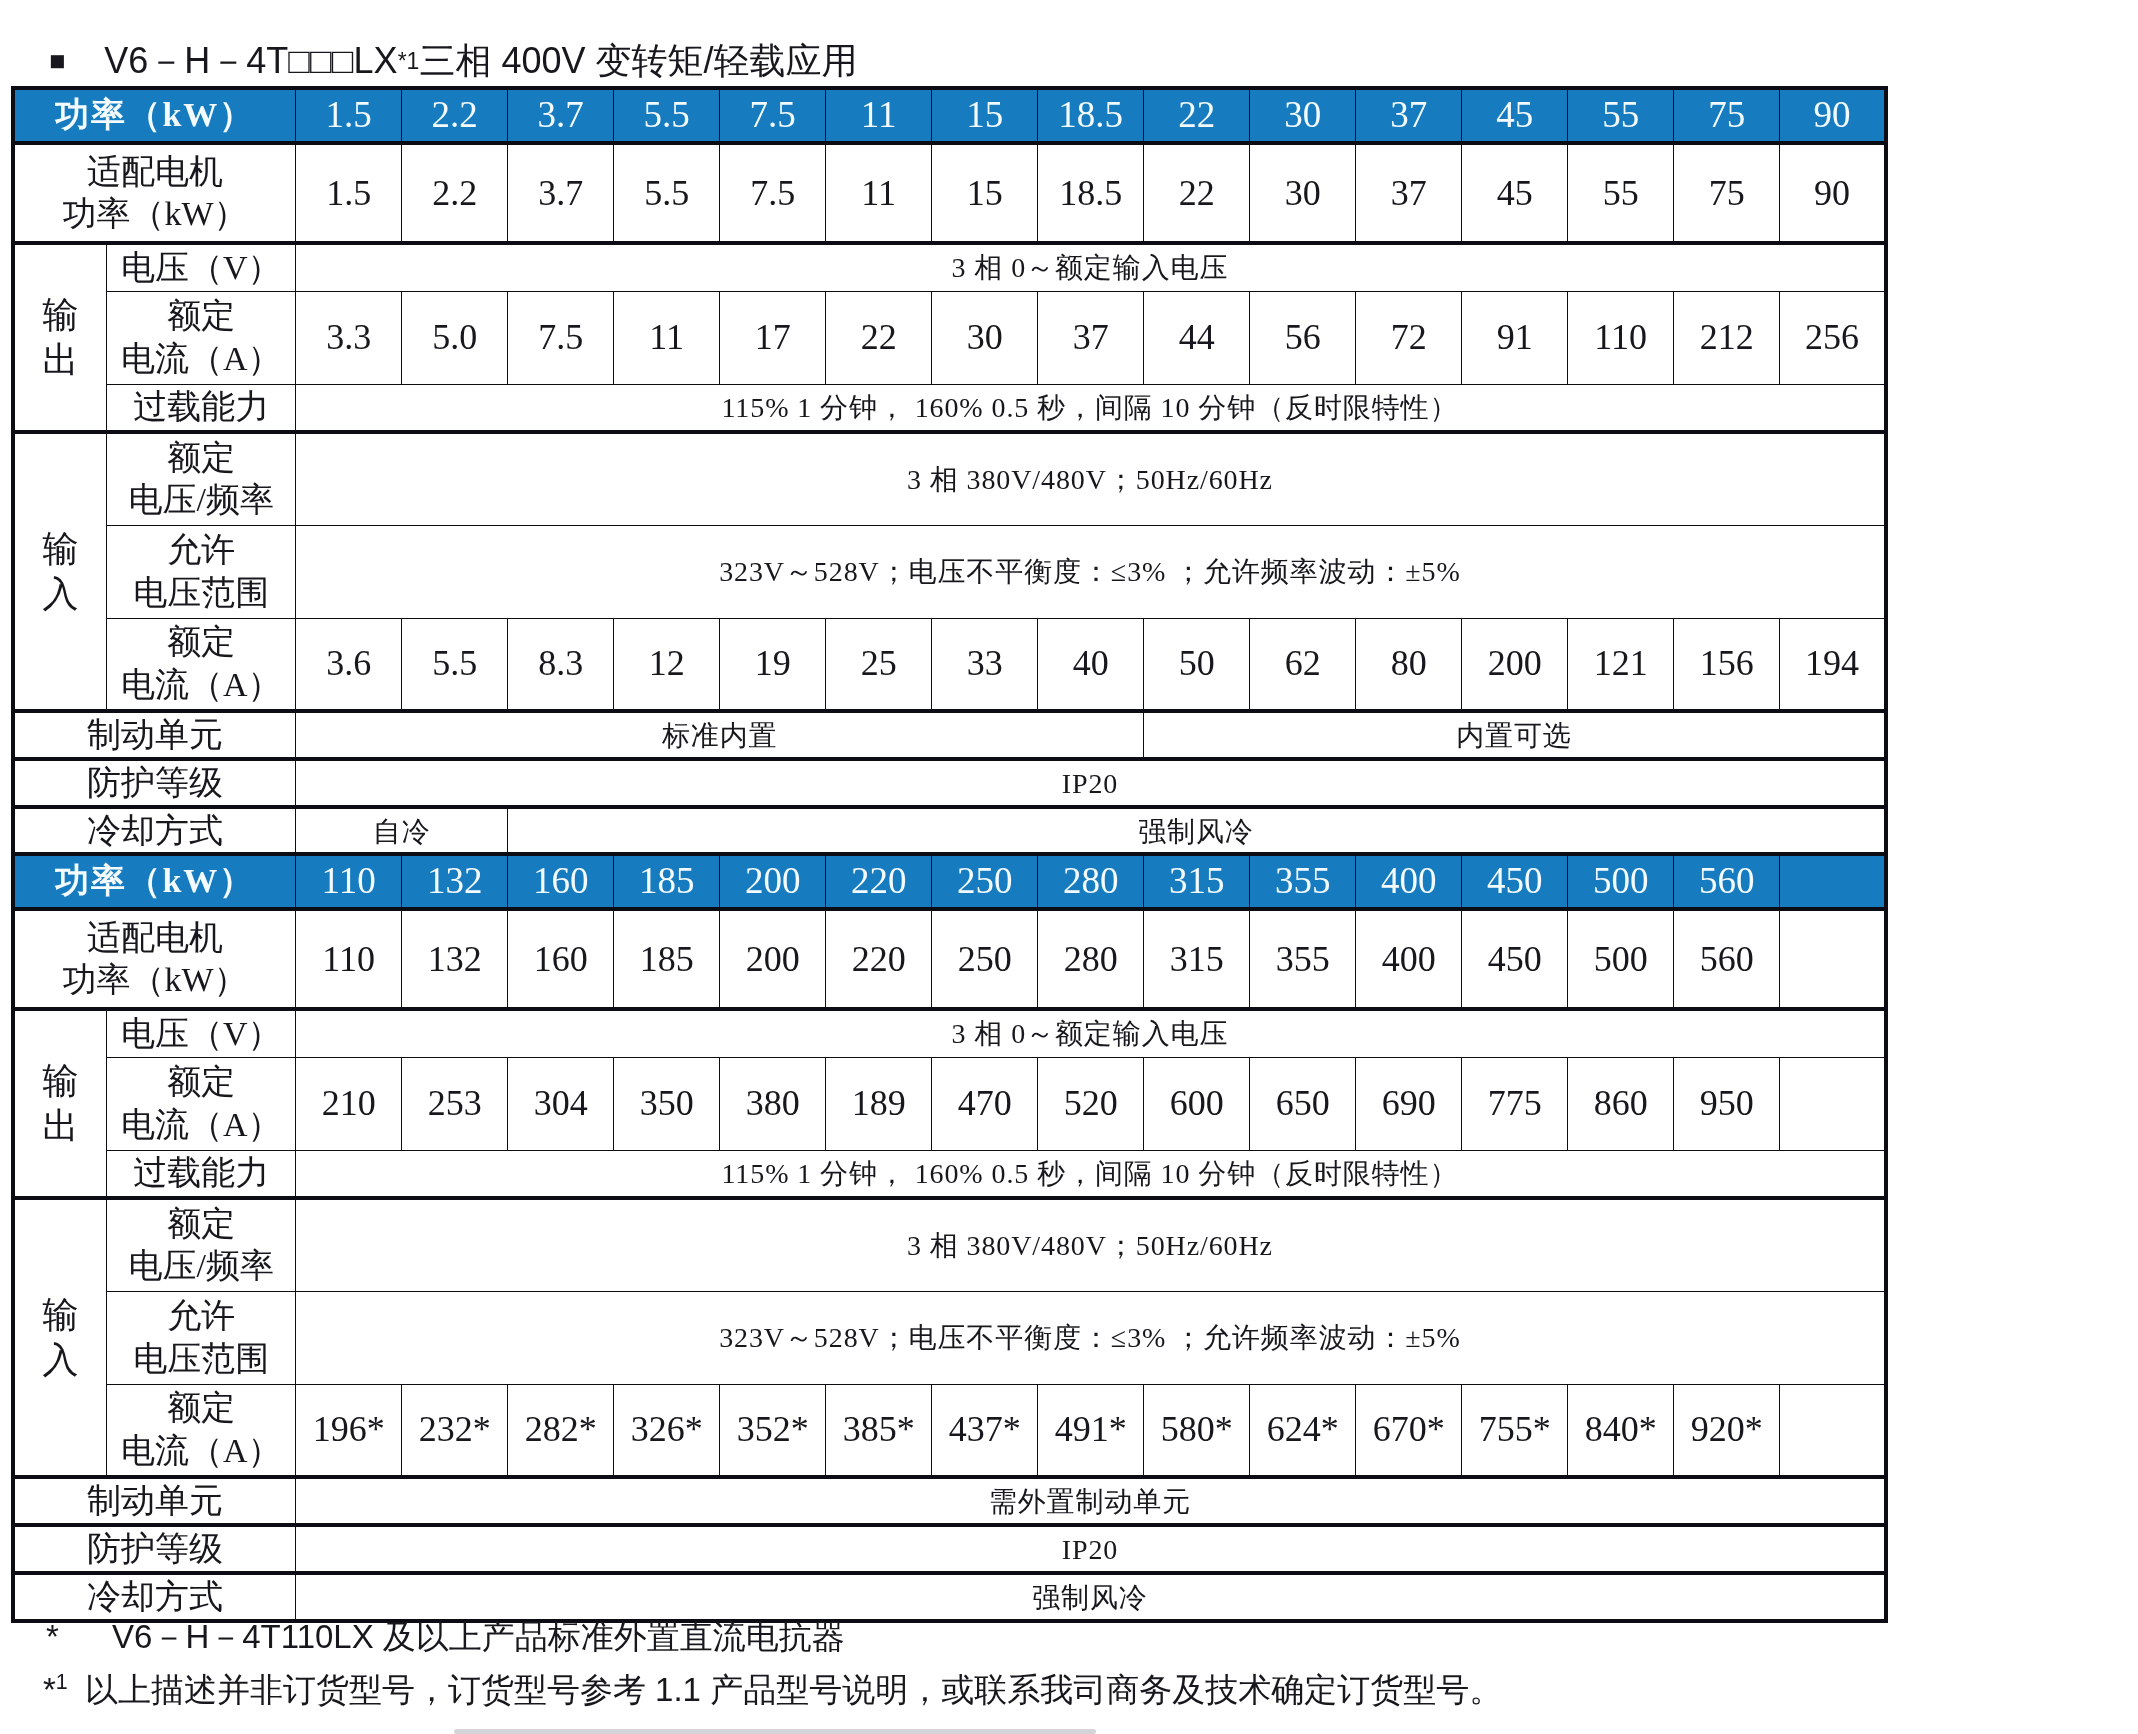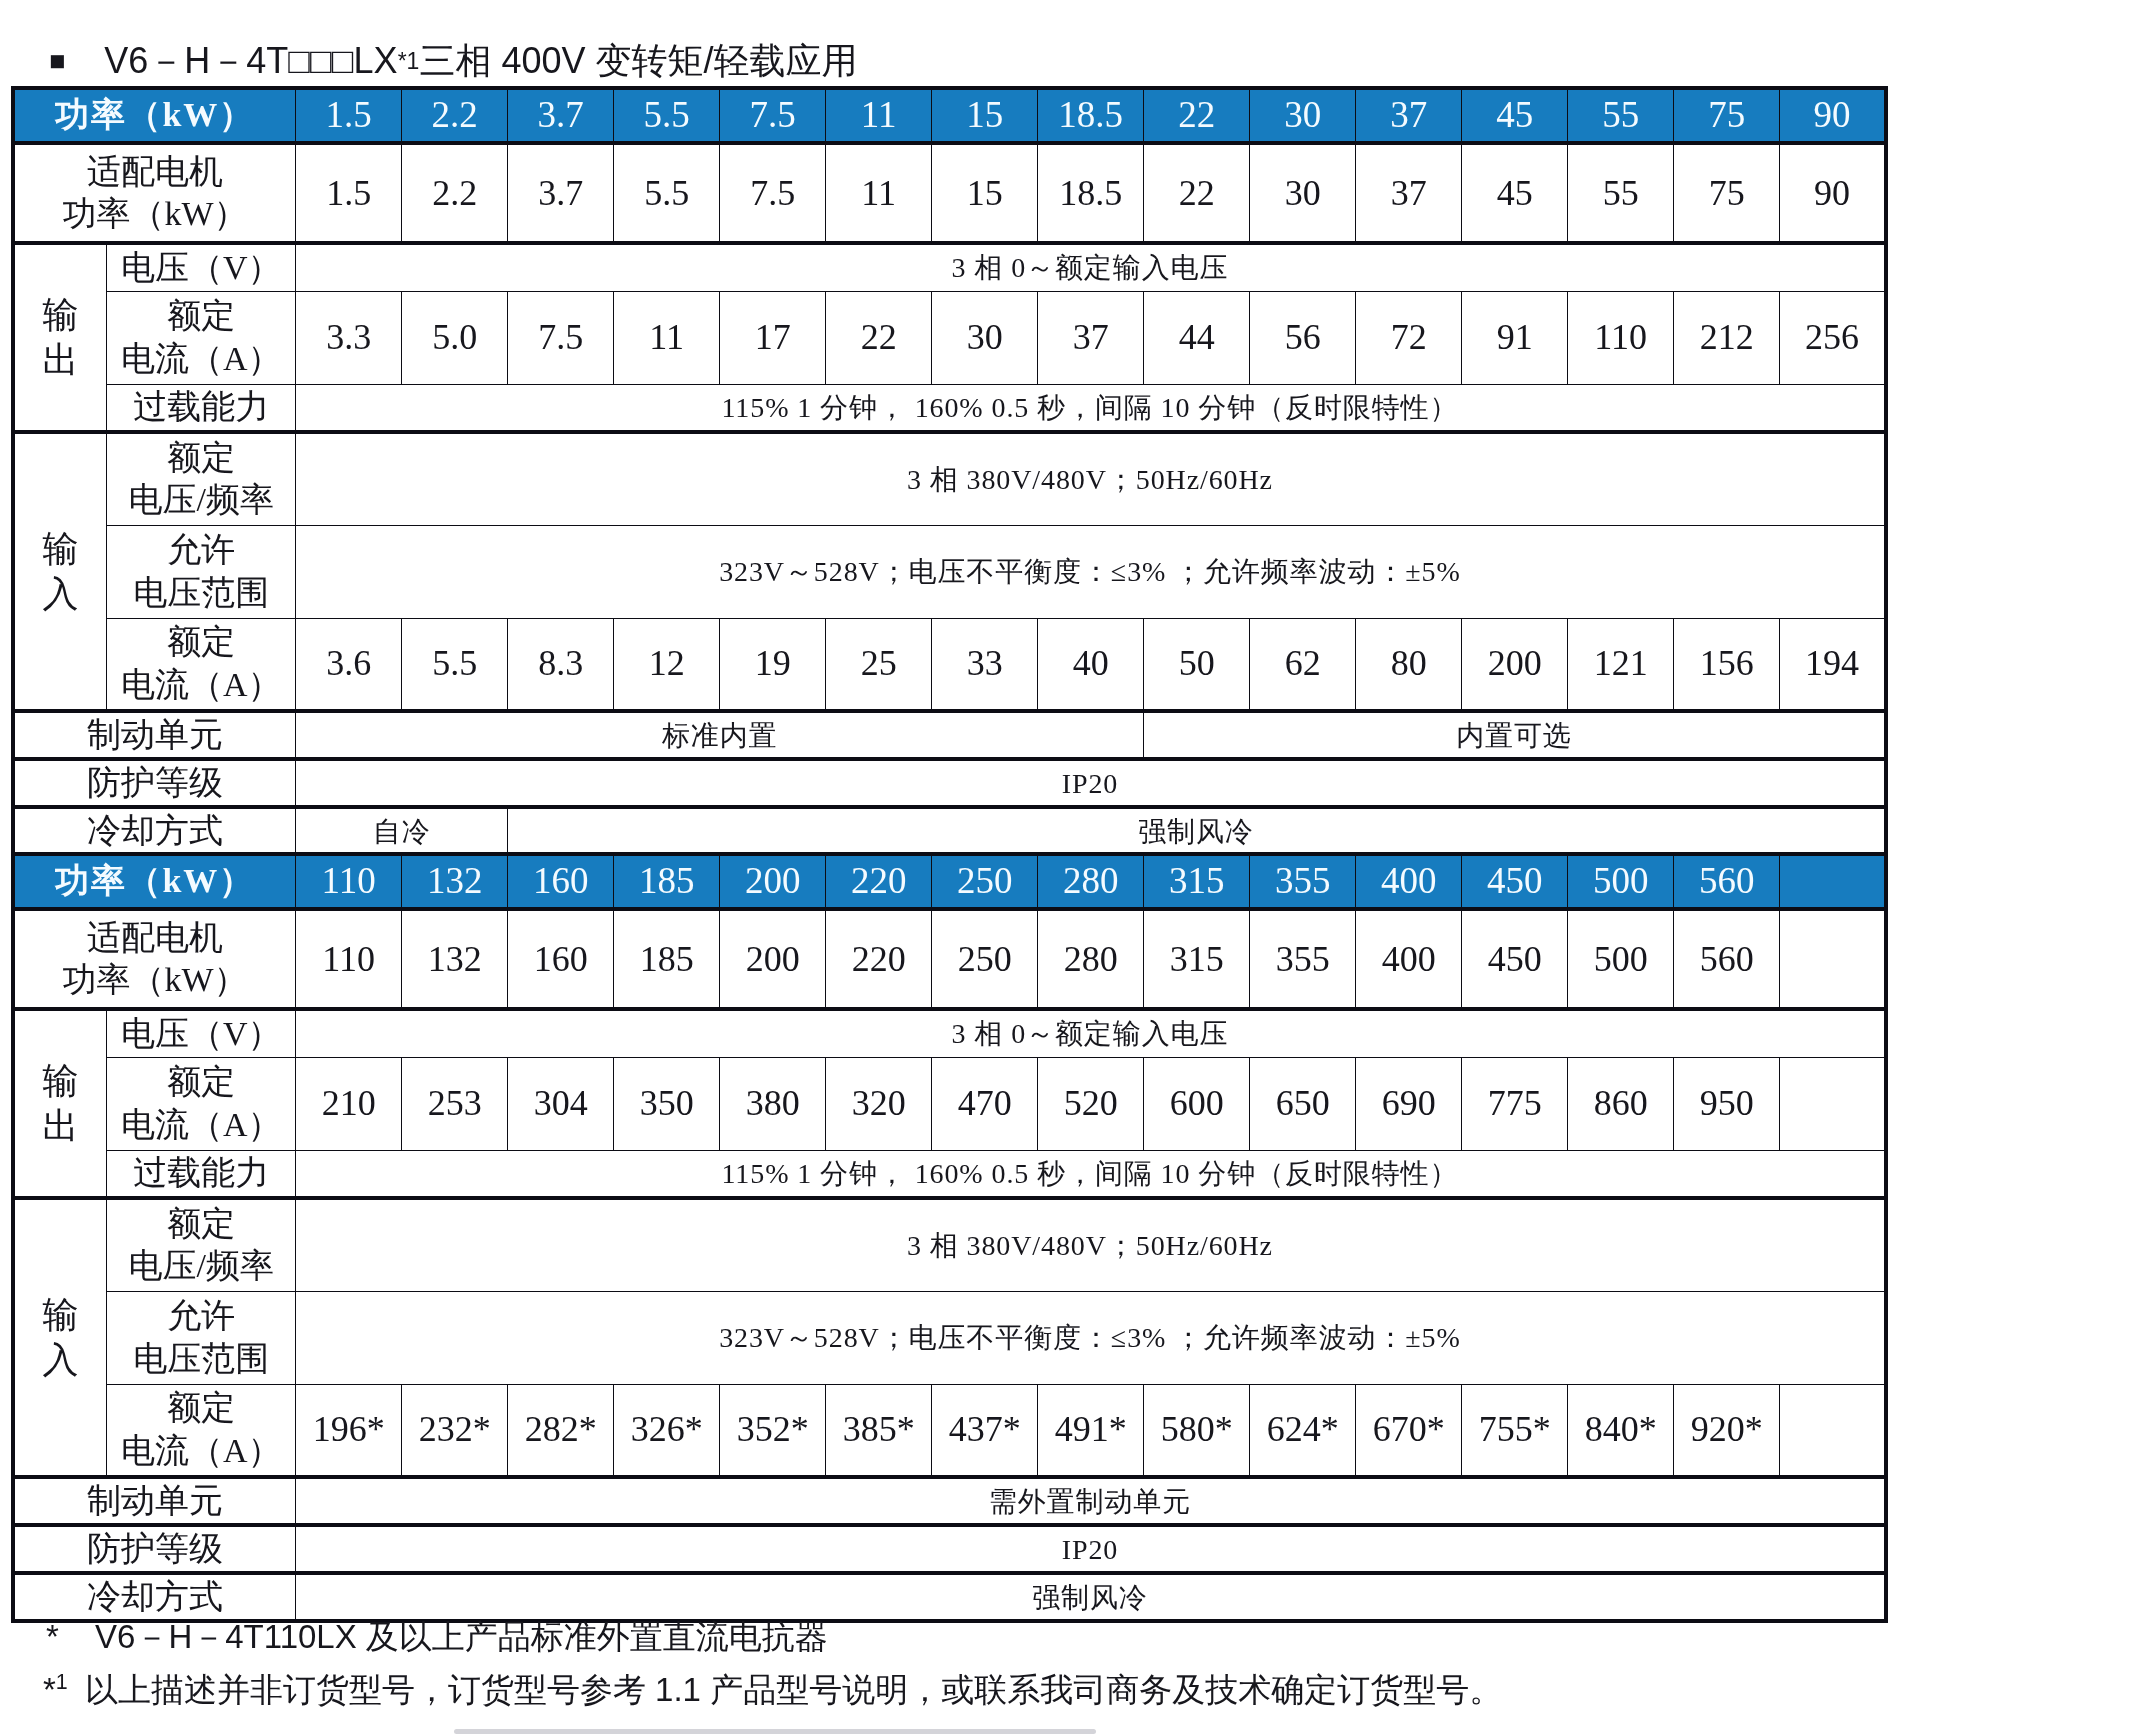--- a/index.html
+++ b/index.html
@@ -24,21 +24,21 @@
   td.hdr{background:#177CBF;color:#f4fbff;font-size:37px;}
   td.hdr.lab{font-weight:bold;letter-spacing:1.8px;}
   td.lab{font-size:34px;}
   td.merged{font-size:28px;letter-spacing:0.9px;}
   td.grp{font-size:36px;letter-spacing:0;}
 
   .fn{position:absolute;font-size:33px;}
   .fn sup{font-size:21.4px;}
   #fn1{left:46px;top:1615px;}
   #fn2{left:43px;top:1668px;}
-  .fn .fn-text{margin-left:27px;}
+  .fn .fn-text{margin-left:44px;}
   #fn2 .fn-text{margin-left:8px;}
 
   .edge-bar{position:absolute;left:454px;top:1729px;width:642px;height:4.5px;
             background:#c9c9cf;border-radius:2.7px;opacity:.8;}
 </style>
 </head>
 <body>
 
 <div class="page">
 
@@ -269,21 +269,21 @@
     <tr class="r-md">
       <td class="lab">
         <span>额定</span><br>
         <span>电流（A）</span>
       </td>
       <td>210</td>
       <td>253</td>
       <td>304</td>
       <td>350</td>
       <td>380</td>
-      <td>320</td>
+      <td>189</td>
       <td>470</td>
       <td>520</td>
       <td>600</td>
       <td>650</td>
       <td>690</td>
       <td>775</td>
       <td>860</td>
       <td>950</td>
       <td></td>
     </tr>

